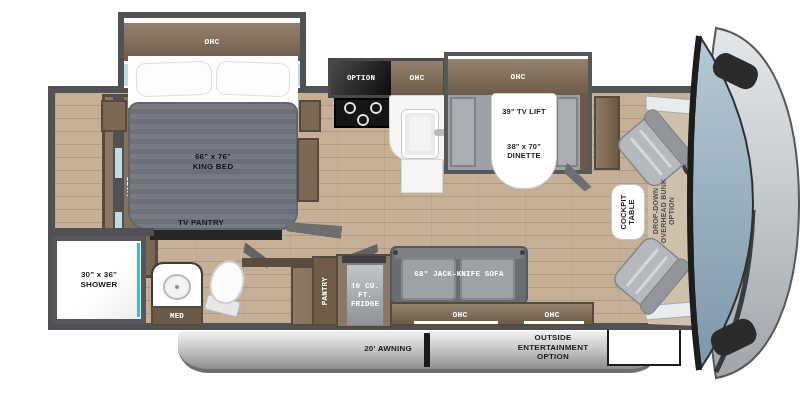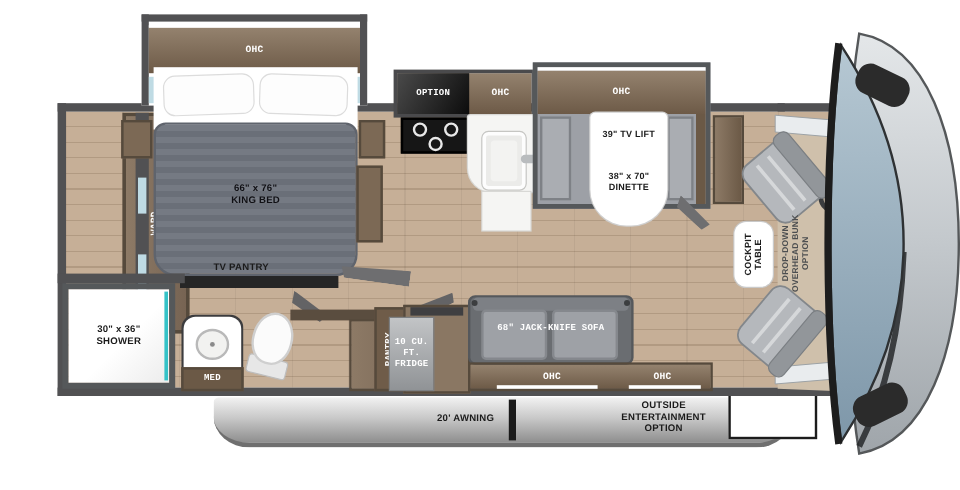--- a/index.html
+++ b/index.html
@@ -139,21 +139,21 @@
   <div class="abs brownv flex" style="left:246px;top:266px;width:66px;height:60px;border:2px solid var(--cabinet-edge,#564a3c);box-sizing:border-box;">
     <span class="lbl wt" style="font-size:8px;">WARD</span>
   </div>
   <div class="abs flex" style="left:312px;top:256px;width:26px;height:70px;background:#6f5c49;border:2px solid var(--cabinet-edge,#564a3c);box-sizing:border-box;">
     <span class="vlabel lbl wt" style="font-size:7.5px;">PANTRY</span>
   </div>
   <div class="abs" style="left:344px;top:248px;width:36px;height:12px;background:#636365;transform:rotate(-28deg);
               clip-path:polygon(0 0,100% 35%,92% 100%,10% 80%);"></div>
   <div class="abs" style="left:336px;top:254px;width:56px;height:74px;background:var(--cabinet,#8a7763);border:2px solid var(--cabinet-edge,#564a3c);box-sizing:border-box;"></div>
   <div class="abs" style="left:342px;top:256px;width:44px;height:7px;background:#3f3f41;"></div>
-  <div class="abs flex" style="left:324px;top:264px;width:38px;height:62px;background:linear-gradient(180deg,#c2c4c6,#909396);border:1px solid #7c7f82;box-sizing:border-box;">
+  <div class="abs flex" style="left:346px;top:264px;width:38px;height:62px;background:linear-gradient(180deg,#c2c4c6,#909396);border:1px solid #7c7f82;box-sizing:border-box;">
     <span class="lbl wt" style="font-size:7.5px;">10 CU. FT.
 FRIDGE</span>
   </div>
 
   <div class="abs" style="left:390px;top:246px;width:138px;height:58px;background:#6a6d71;border:2px solid #55585c;border-radius:6px;box-sizing:border-box;">
     <div class="abs" style="left:2px;top:0;width:130px;height:11px;background:#7d8085;border-radius:4px;"></div>
     <div class="abs" style="left:9px;top:10px;width:55px;height:42px;background:#9ea1a6;border:2px solid #85888d;border-radius:4px;box-sizing:border-box;"></div>
     <div class="abs" style="left:68px;top:10px;width:55px;height:42px;background:#9ea1a6;border:2px solid #85888d;border-radius:4px;box-sizing:border-box;"></div>
     <div class="abs" style="left:1px;top:2px;width:5px;height:5px;border-radius:50%;background:#3c3e40;"></div>
     <div class="abs" style="right:1px;top:2px;width:5px;height:5px;border-radius:50%;background:#3c3e40;"></div>

